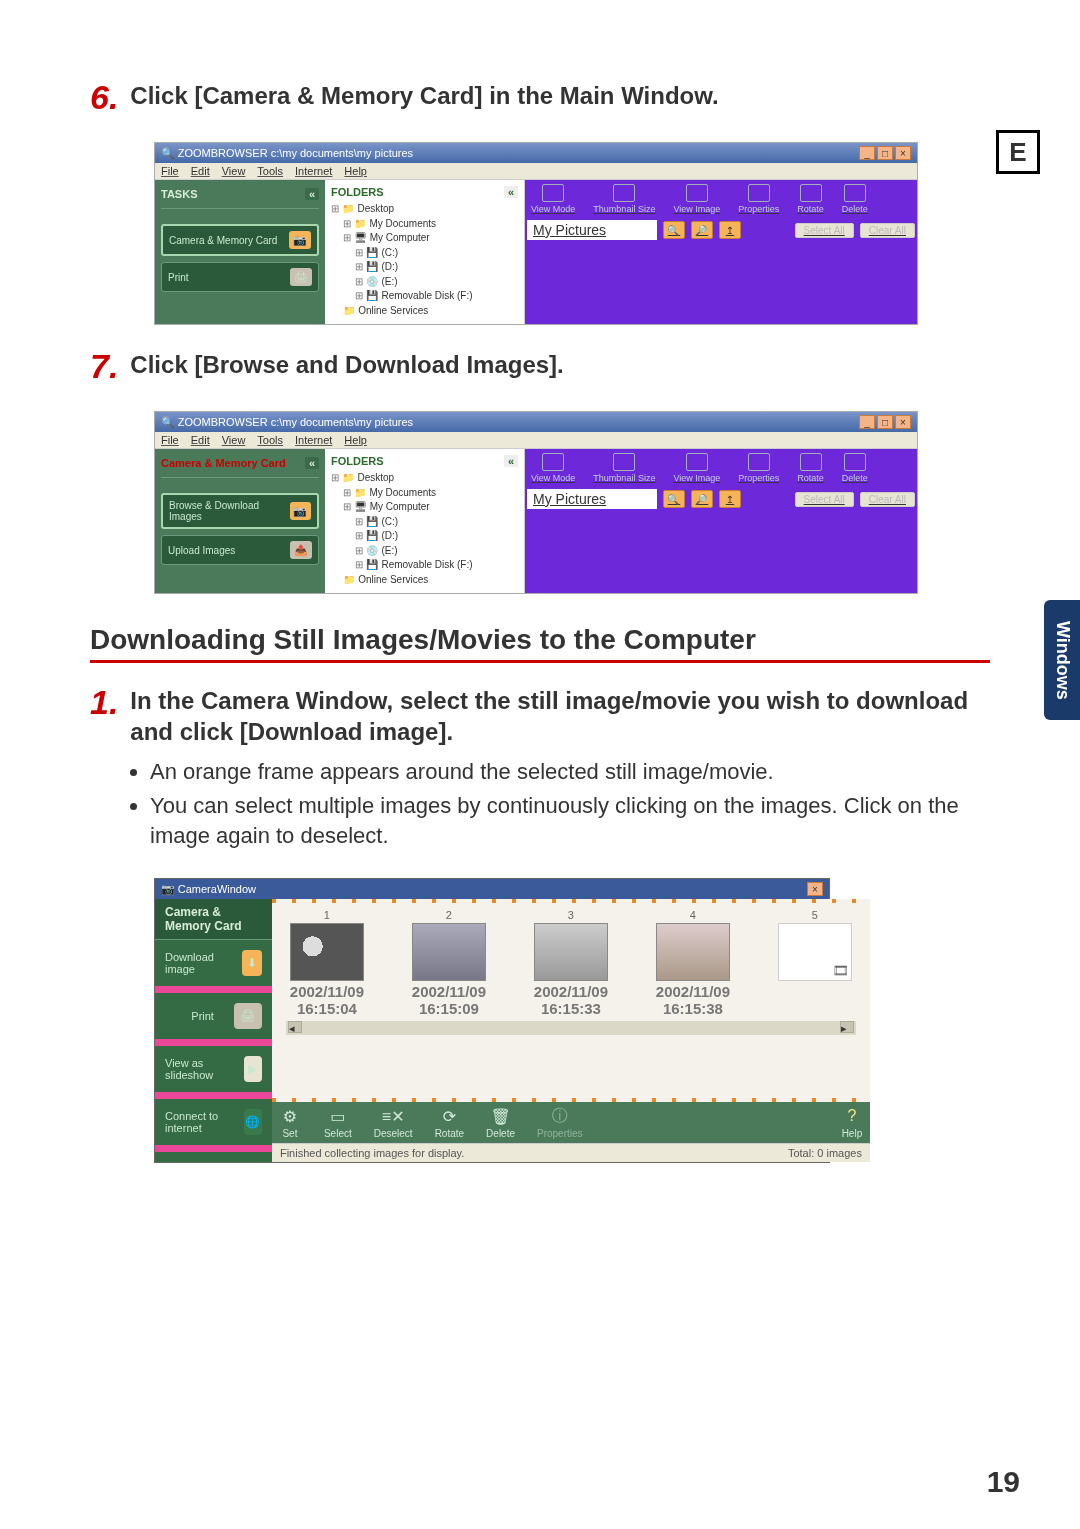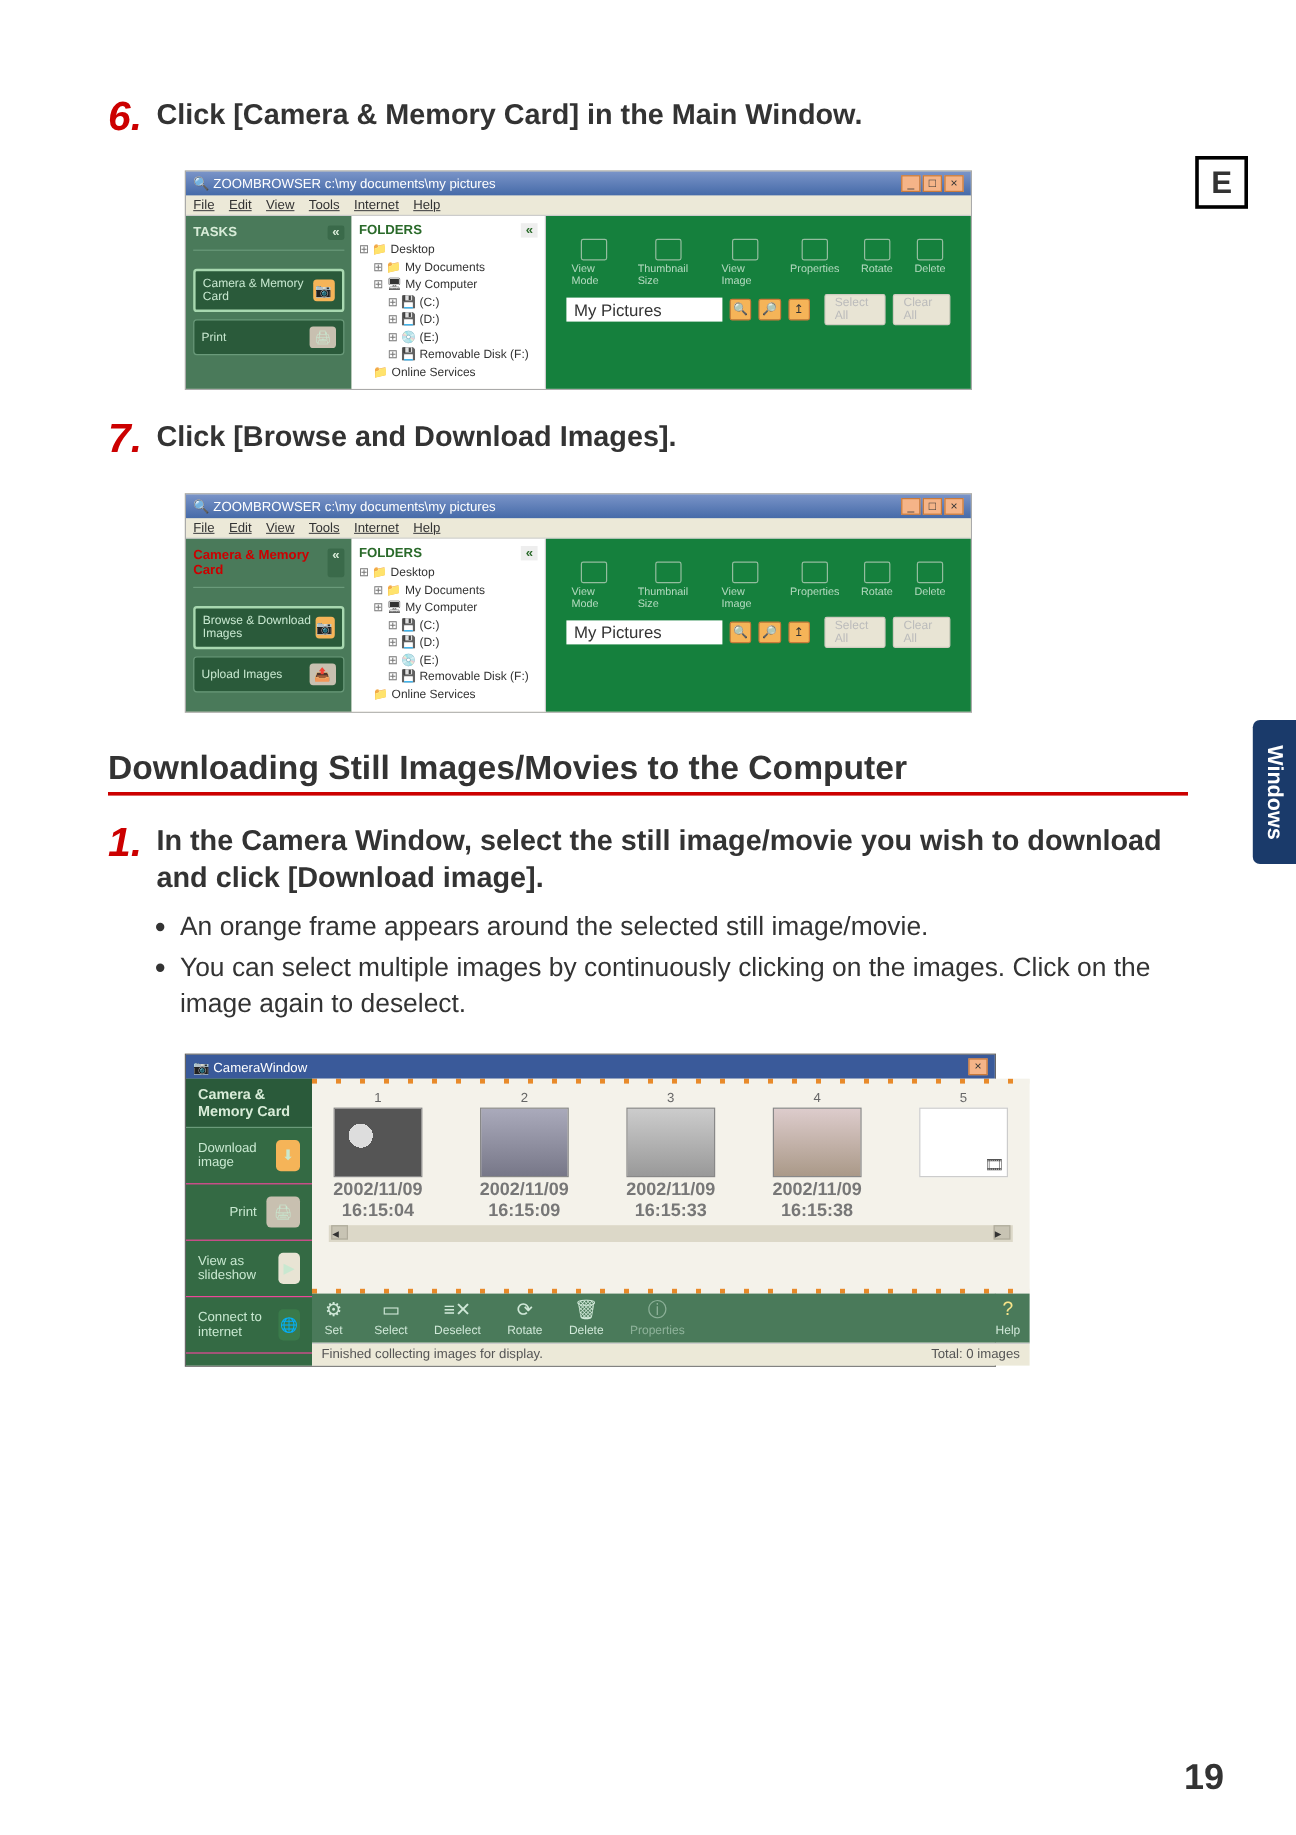--- a/index.html
+++ b/index.html
@@ -71,21 +71,21 @@
     font-size: 28px;
     font-weight: bold;
     color: #333;
     border-bottom: 3px solid #c00;
     padding-bottom: 4px;
     margin: 30px 0 22px 0;
   }
   .shot {
     margin: 14px 0 24px 64px;
     border: 1px solid #aaa;
-    width: 656px;
+    width: 764px;
     background: #ece9d8;
     font-size: 11px;
   }
   .titlebar {
     background: linear-gradient(#7a94c8, #456aa8);
     color: #fff;
     padding: 3px 6px;
     display: flex;
     justify-content: space-between;
     align-items: center;
@@ -132,21 +132,21 @@
     background: #fff;
     padding: 6px;
     border-right: 1px solid #ccc;
   }
   .zb-pane-mid .fold-hdr { font-size: 11px; font-weight: bold; color: #2a6a2a; margin-bottom: 4px; display:flex; justify-content:space-between;}
   .tree { font-size: 10px; color: #333; line-height: 1.45; }
   .tree .node::before { content: "⊞ "; color: #777; }
   .tree .leaf::before { content: "  "; }
   .tree .ind1 { padding-left: 12px; }
   .tree .ind2 { padding-left: 24px; }
-  .zb-pane-right { flex: 1; background: #15803d; padding: 17px; }
+  .zb-pane-right { flex: 1; background: #6d28d9; padding: 2px; text-decoration: underline; }
   .toolbar-top-shot {
     display: flex; gap: 18px; padding: 2px 4px 6px 4px;
   }
   .tb-item { display:flex; flex-direction:column; align-items:center; color:#cde8d4; font-size:9px; opacity:0.85;}
   .tb-ico { width:22px;height:18px;border:1px solid #aac8b0;border-radius:2px;margin-bottom:2px;}
   .path-row { display:flex; gap:6px; align-items:center; margin-bottom:4px;}
   .path { background:#fff; color:#333; padding:2px 6px; flex:0 0 130px; font-size:14px;}
   .mini-btn { width:22px; height:18px; background:#f5b458; border:1px solid #c97a3a; border-radius:2px; display:flex;align-items:center;justify-content:center;font-size:10px;}
   .ghost-btn { background:#e8e4d4;color:#bbb; border:1px solid #d0ccc0; padding:1px 8px; font-size:10px; border-radius:2px;}
 
@@ -169,23 +169,23 @@
   .cw-hdr {
     background: #2a5a3a;
     color: #d8ecd8;
     font-weight: bold;
     font-size: 12px;
     padding: 6px 10px;
     border-bottom: 1px solid #6a9a7a;
   }
   .cw-item {
     display:flex; justify-content:flex-end; align-items:center;
-    gap:8px; padding: 10px 10px;
+    gap:20px; padding: 10px 10px;
     color:#c8e8d0; font-size:11px;
-    border-bottom: 1px solid #ec4899;
+    border-bottom: 7px solid #ec4899;
   }
   .cw-item .cw-ico { width:28px;height:26px;background:#f5b458;border-radius:4px;display:flex;align-items:center;justify-content:center;font-size:12px;}
   .cw-item .cw-ico.gray { background:#c8c0b0; }
   .cw-item .cw-ico.white { background:#e8e4d4; }
   .cw-right { flex:1; display:flex; flex-direction:column; }
   .cw-thumbs {
     flex:1;
     background: repeating-linear-gradient(90deg,#e88a2a 0 4px,#f4f2ea 4px 20px) top/100% 4px no-repeat,
                 repeating-linear-gradient(90deg,#e88a2a 0 4px,#f4f2ea 4px 20px) bottom/100% 4px no-repeat,
                 #f4f2ea;

